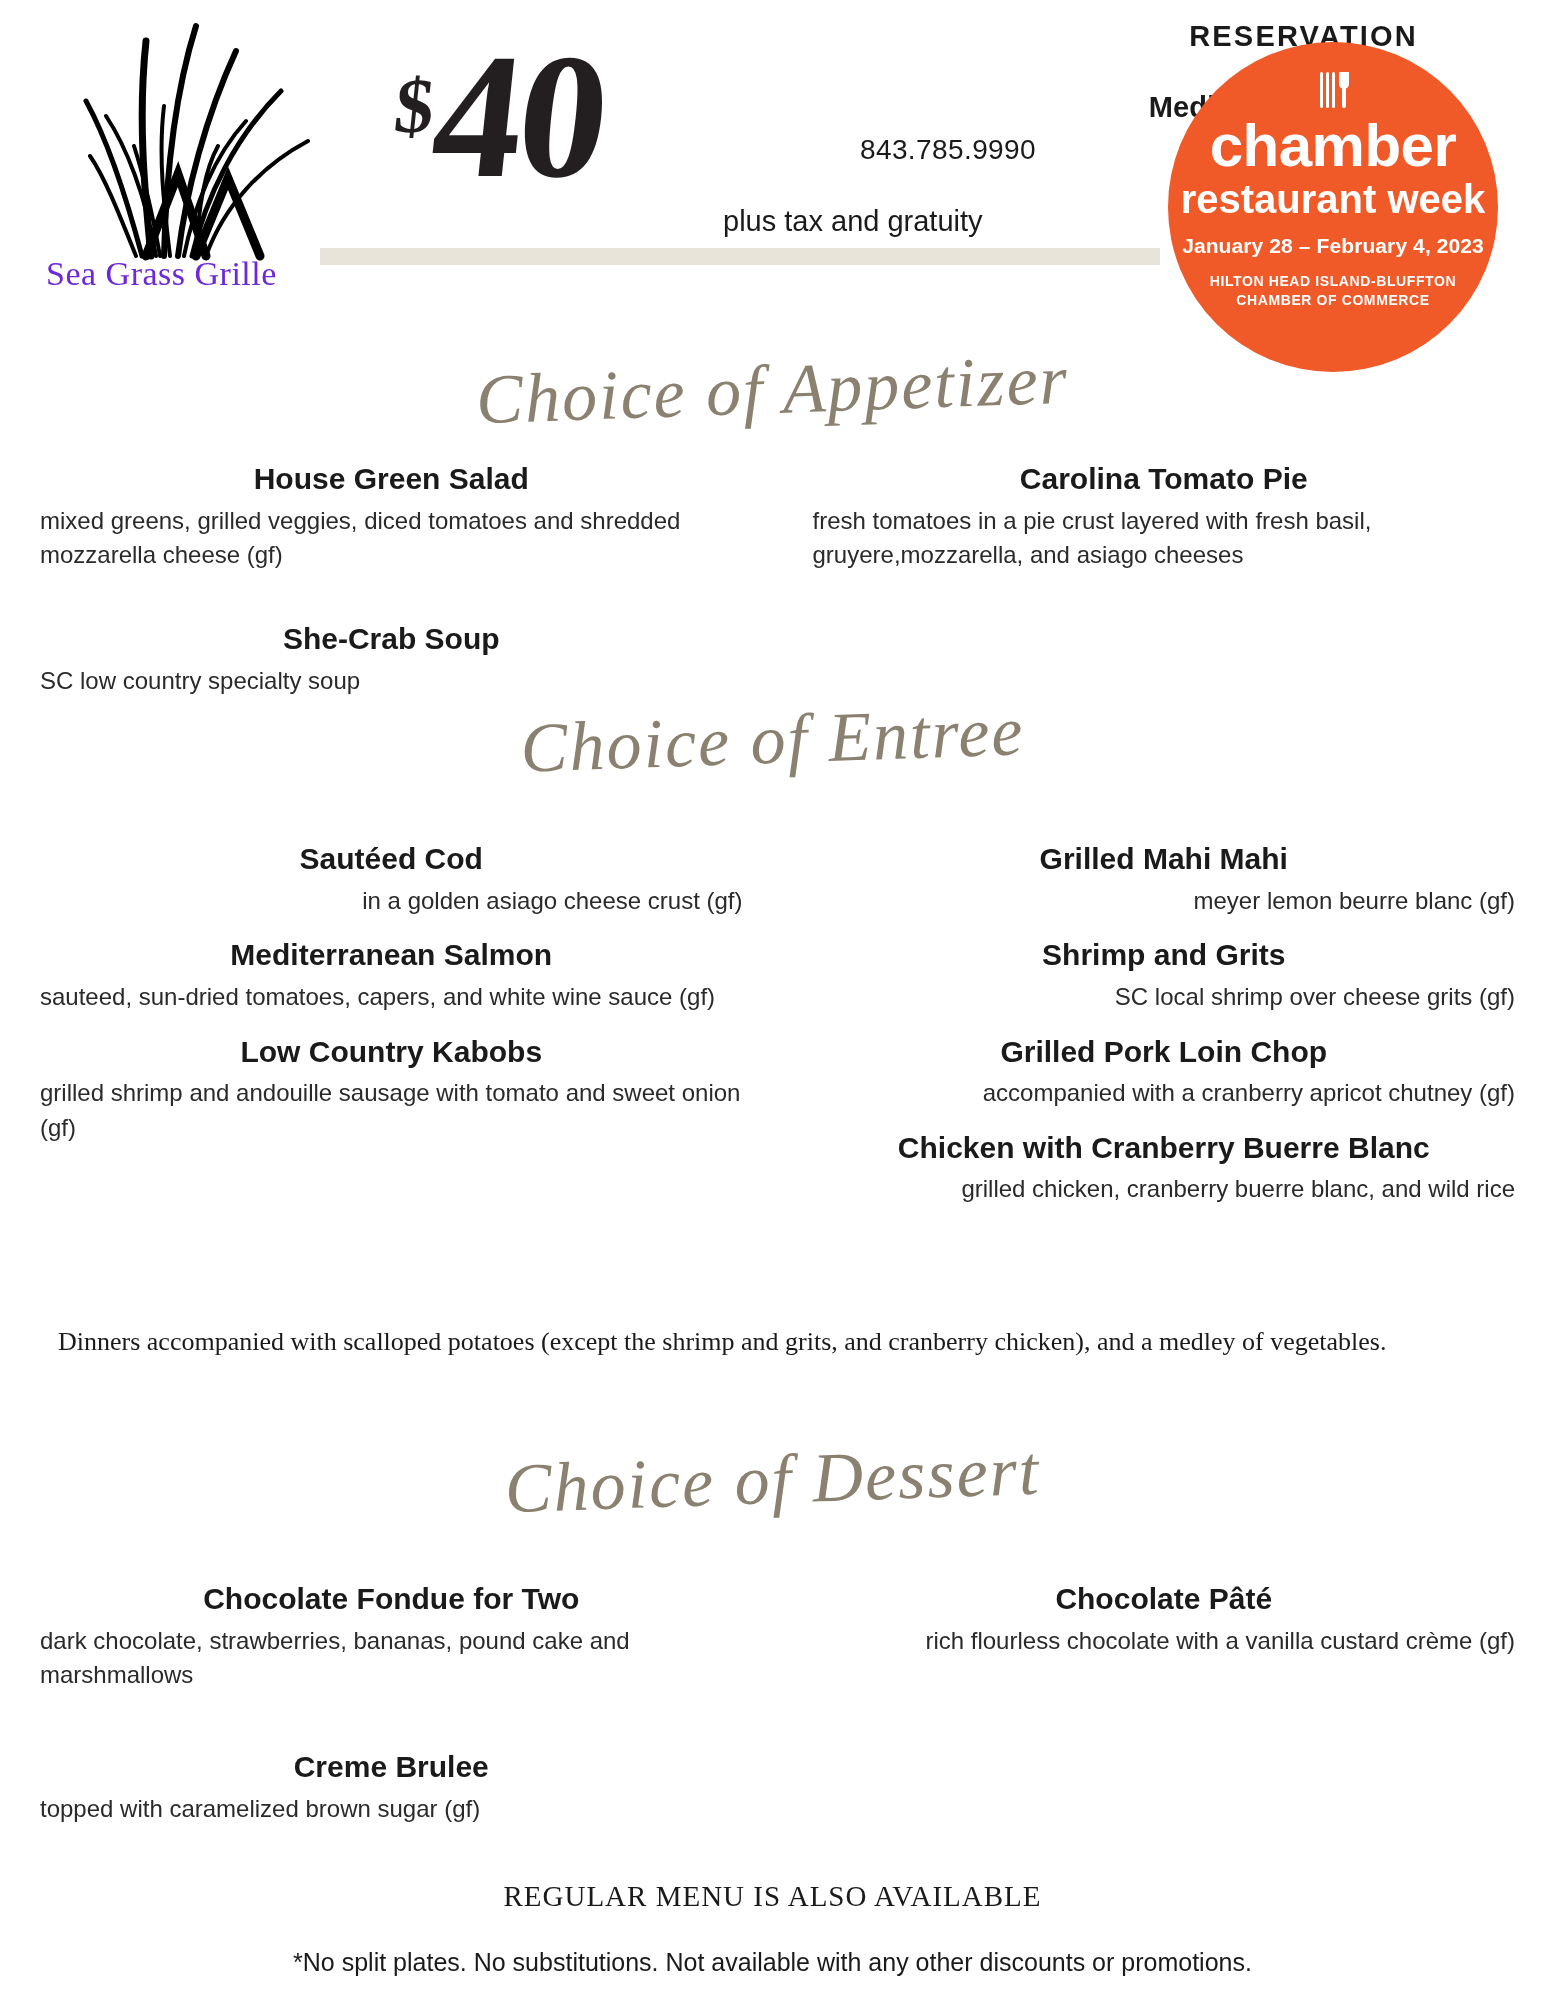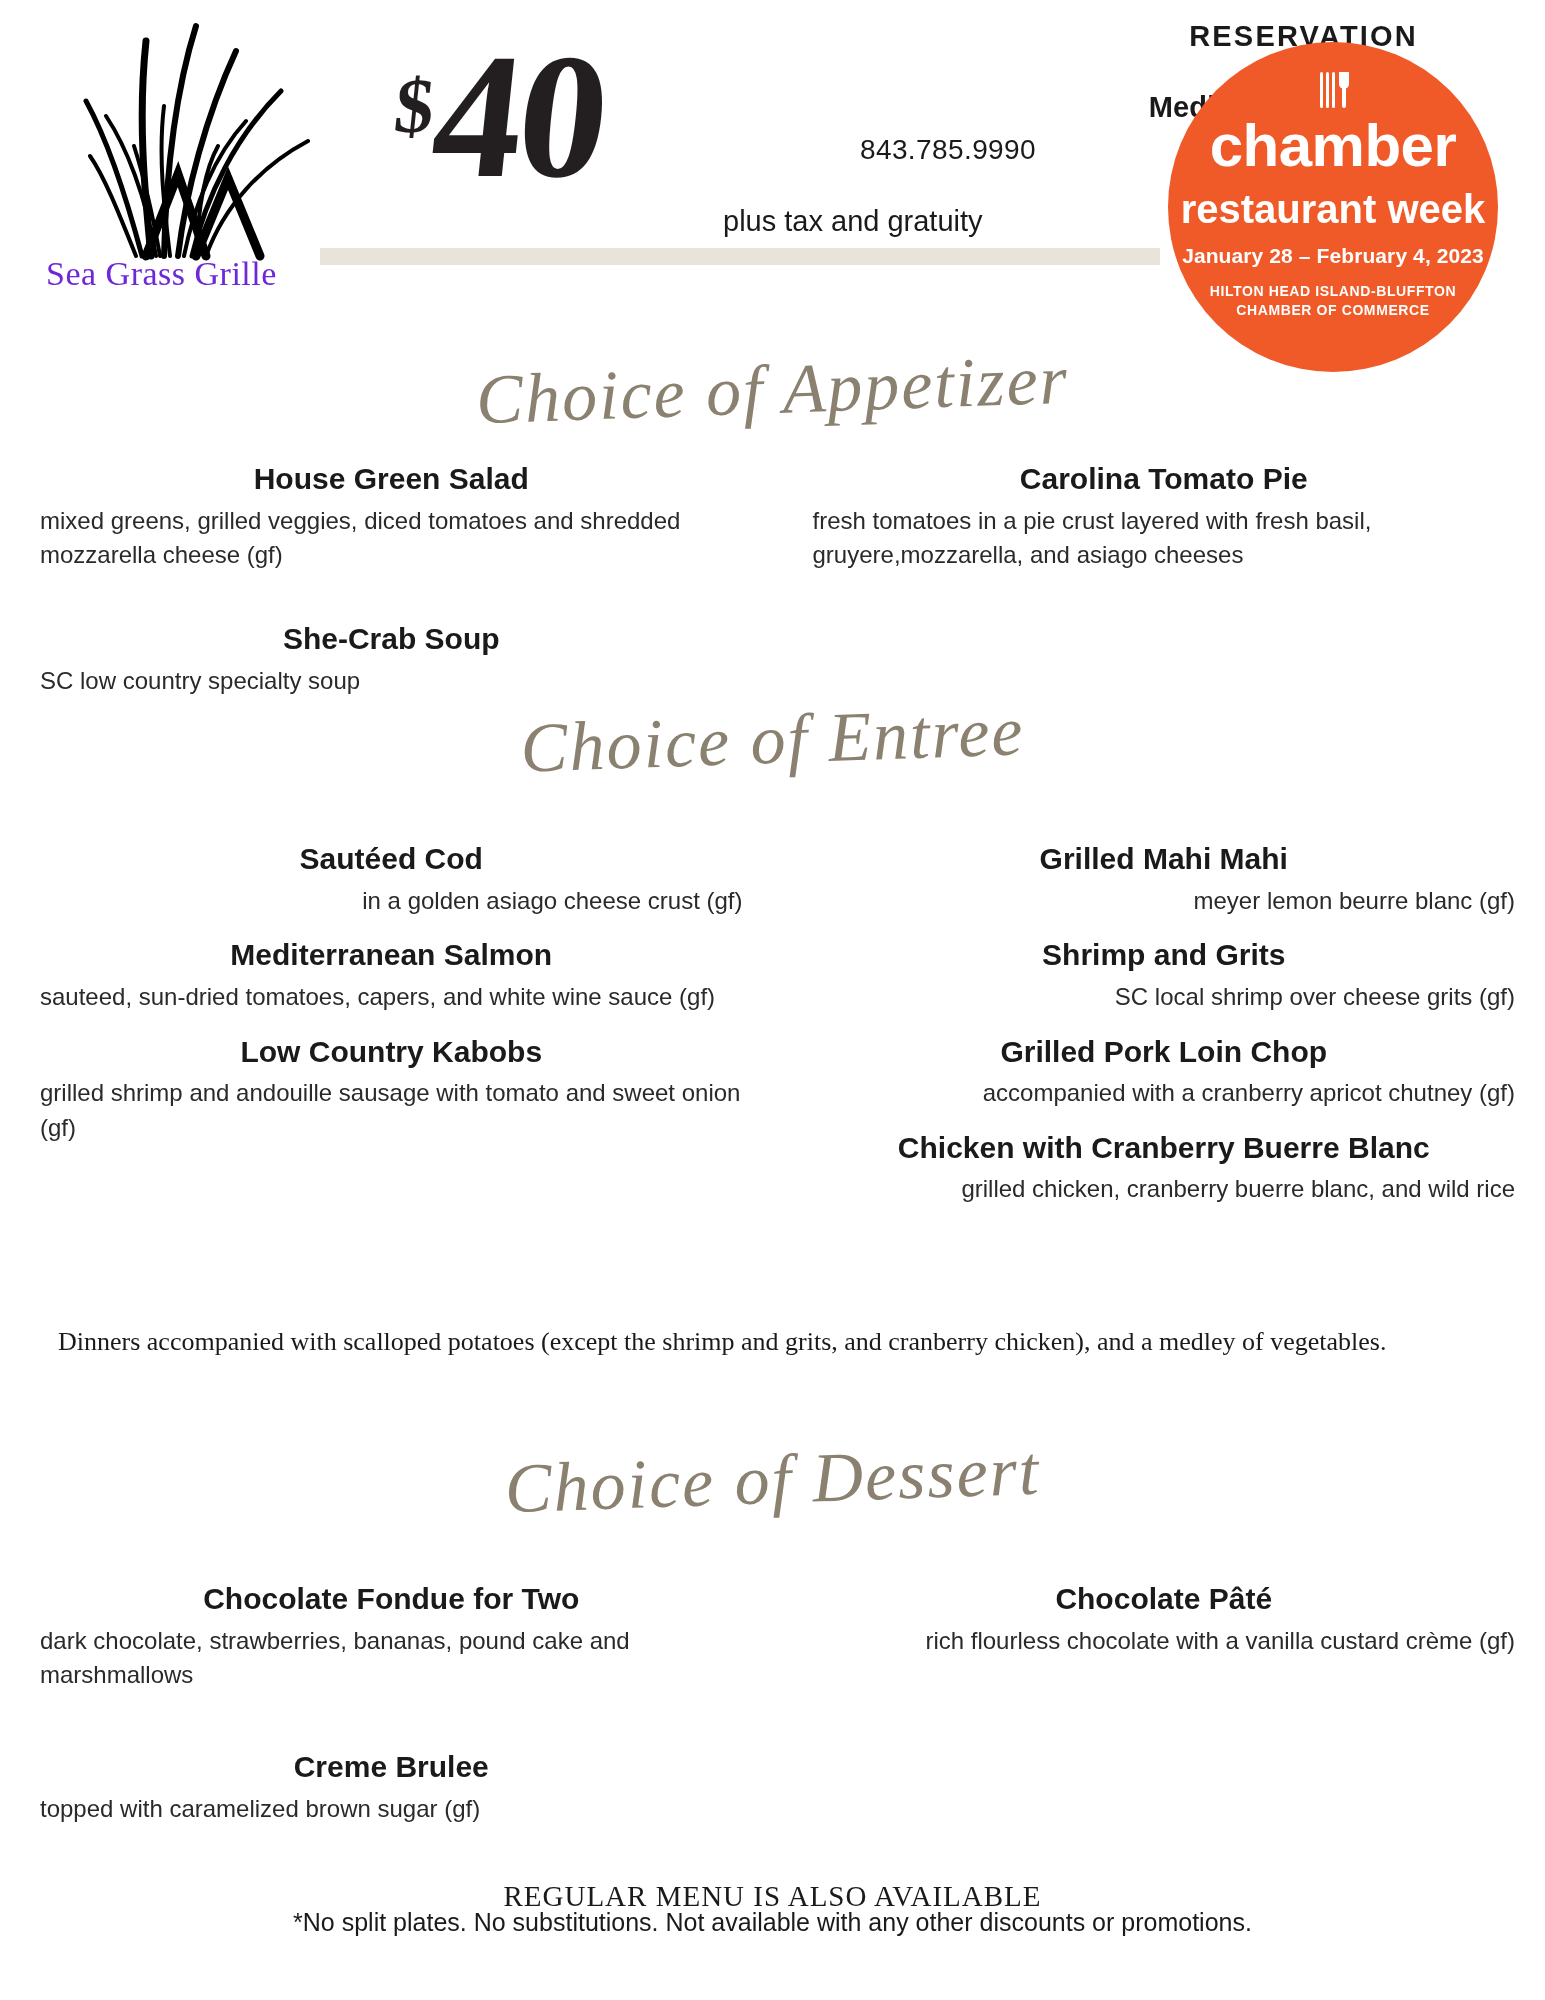--- a/index.html
+++ b/index.html
@@ -131,21 +131,21 @@
   .badge-chamber {
     font-size: 60px;
     font-weight: bold;
     line-height: 1;
     letter-spacing: -0.5px;
   }
   .badge-restweek {
     font-size: 40px;
     font-weight: bold;
     line-height: 1.05;
-    margin-top: 12px;
+    margin-top: 2px;
   }
   .badge-dates {
     font-size: 21px;
     font-weight: bold;
     margin-top: 14px;
     letter-spacing: 0.1px;
   }
   .badge-org {
     font-size: 14px;
     font-weight: bold;
@@ -232,21 +232,21 @@
     top: 1880px;
     text-align: center;
     font-family: "Liberation Serif", serif;
     font-size: 29px;
     letter-spacing: 1px;
     color: #1a1a1a;
   }
   .disclaimer {
     position: absolute;
     left: 30px;
-    top: 1908px;
+    top: 1948px;
     width: 1485px;
     text-align: center;
     font-size: 25px;
     color: #1a1a1a;
   }
 </style>
 </head>
 <body>
 
 <div class="header">

